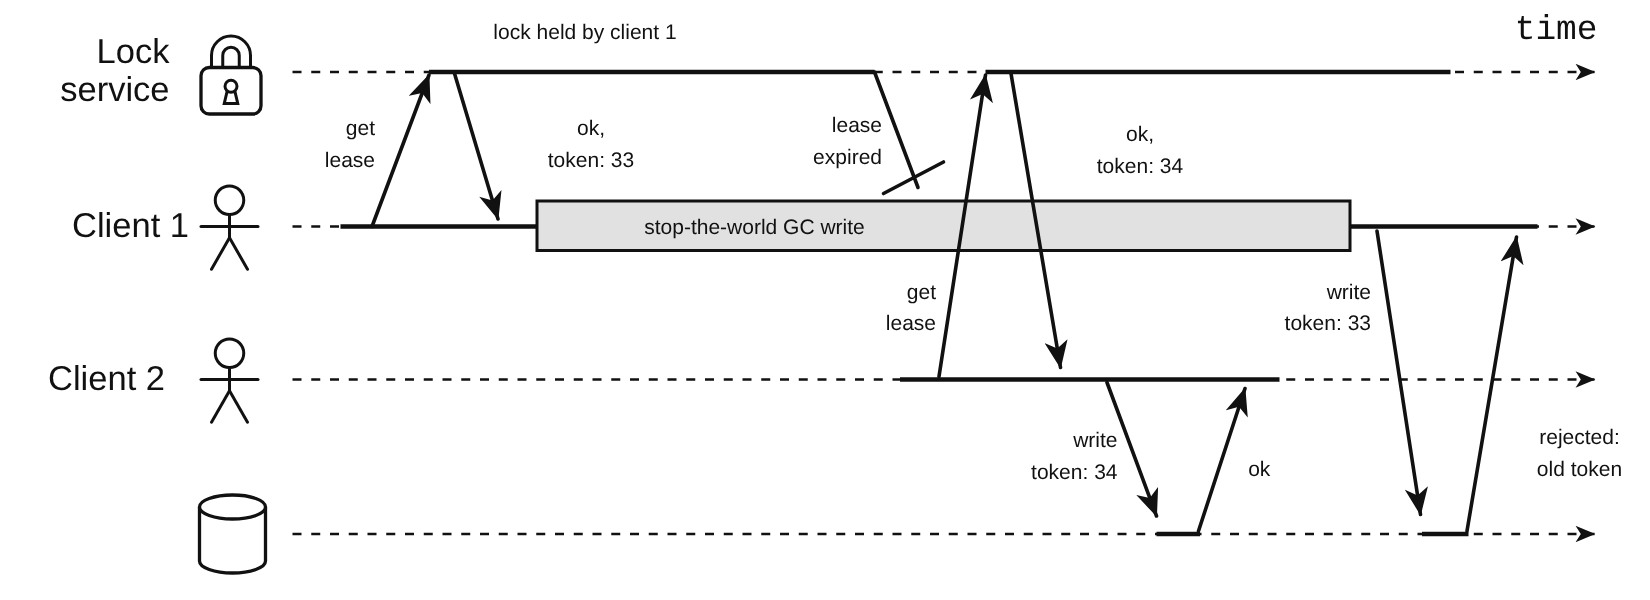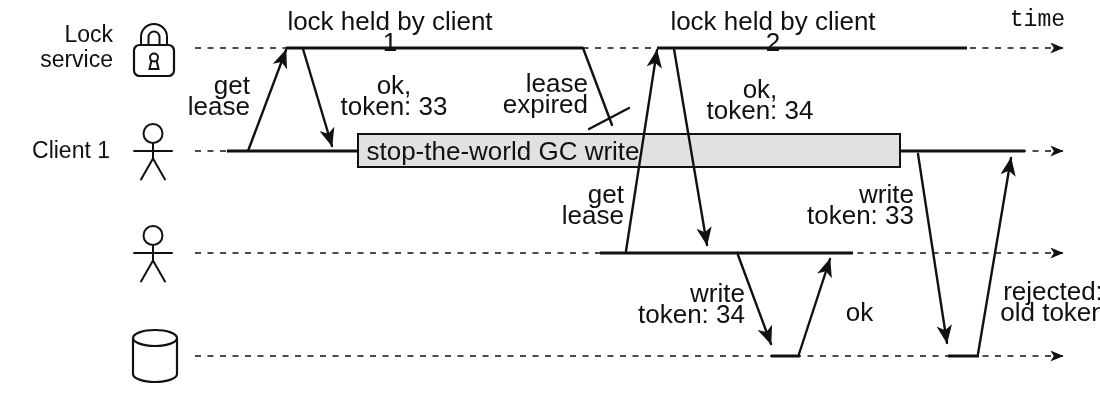--- a/index.html
+++ b/index.html
@@ -10,21 +10,21 @@
     font-family:"Liberation Sans", sans-serif;
     color:#111111;
     overflow:hidden;
   }
   .canvas svg{position:absolute;left:0;top:0;}
   .lbl{
     position:absolute;
     white-space:pre-line;
     color:#111111;
     line-height:21px;
-    font-size:26px;
+    font-size:14px;
   }
   .lane-lbl{font-size:23px;line-height:25px;}
   .t-right{text-align:right;}
   .t-center{text-align:center;}
   .t-left{text-align:center;}
 </style>
 </head>
 <body>
 
 <div class="canvas">
@@ -89,37 +89,37 @@
       <use href="#person" transform="translate(153,253)"></use>
       <g stroke="#111111" stroke-width="2.2" fill="#ffffff">
         <path d="M133,338 L133,374 A22,8 0 0 0 177,374 L177,338"></path>
         <ellipse cx="155" cy="338" rx="22" ry="8"></ellipse>
       </g>
     </g>
   </svg>
 
   <div class="lbl lane-lbl t-right" style="left:0;top:22;width:113px;top:22px;">Lock
 service</div>
-  <div class="lbl lane-lbl t-right" style="left:0;top:138px;width:110px;">Client 1</div>
+  <div class="lbl lane-lbl t-right" style="left:16px;top:138px;width:110px;">Client 1</div>
+  <div class="lbl lane-lbl t-right" style="left:0;top:240px;width:110px;">Client 2</div>
 
   <div class="lbl lane-lbl t-right" style="left:960px;top:8px;width:105px;font-family:Liberation Mono, monospace;">time</div>
   <div class="lbl t-center" style="left:285px;top:11px;width:210px;">lock held by client 1</div>
-  <div class="lbl t-center" style="left:668px;top:11px;width:210px;">lock held by client 2</div>
   <div class="lbl t-right" style="left:160px;top:75px;width:90px;">get
 lease</div>
   <div class="lbl t-left" style="left:334px;top:75px;width:120px;">ok,
 token: 33</div>
   <div class="lbl t-right" style="left:488px;top:73px;width:100px;">lease
 expired</div>
   <div class="lbl t-center" style="left:358px;top:141px;width:290px;">stop-the-world GC write</div>
   <div class="lbl t-right" style="left:534px;top:184px;width:90px;">get
 lease</div>
   <div class="lbl t-left" style="left:700px;top:79px;width:120px;">ok,
 token: 34</div>
   <div class="lbl t-right" style="left:635px;top:283px;width:110px;">write
 token: 34</div>
-  <div class="lbl t-left" style="left:817px;top:302px;width:45px;margin-left:20px;">ok</div>
+  <div class="lbl t-left" style="left:817px;top:302px;width:45px;">ok</div>
   <div class="lbl t-right" style="left:804px;top:184px;width:110px;">write
 token: 33</div>
   <div class="lbl t-left" style="left:998px;top:281px;width:110px;">rejected:
 old token</div>
 
 </div>
 
 </body></html>

